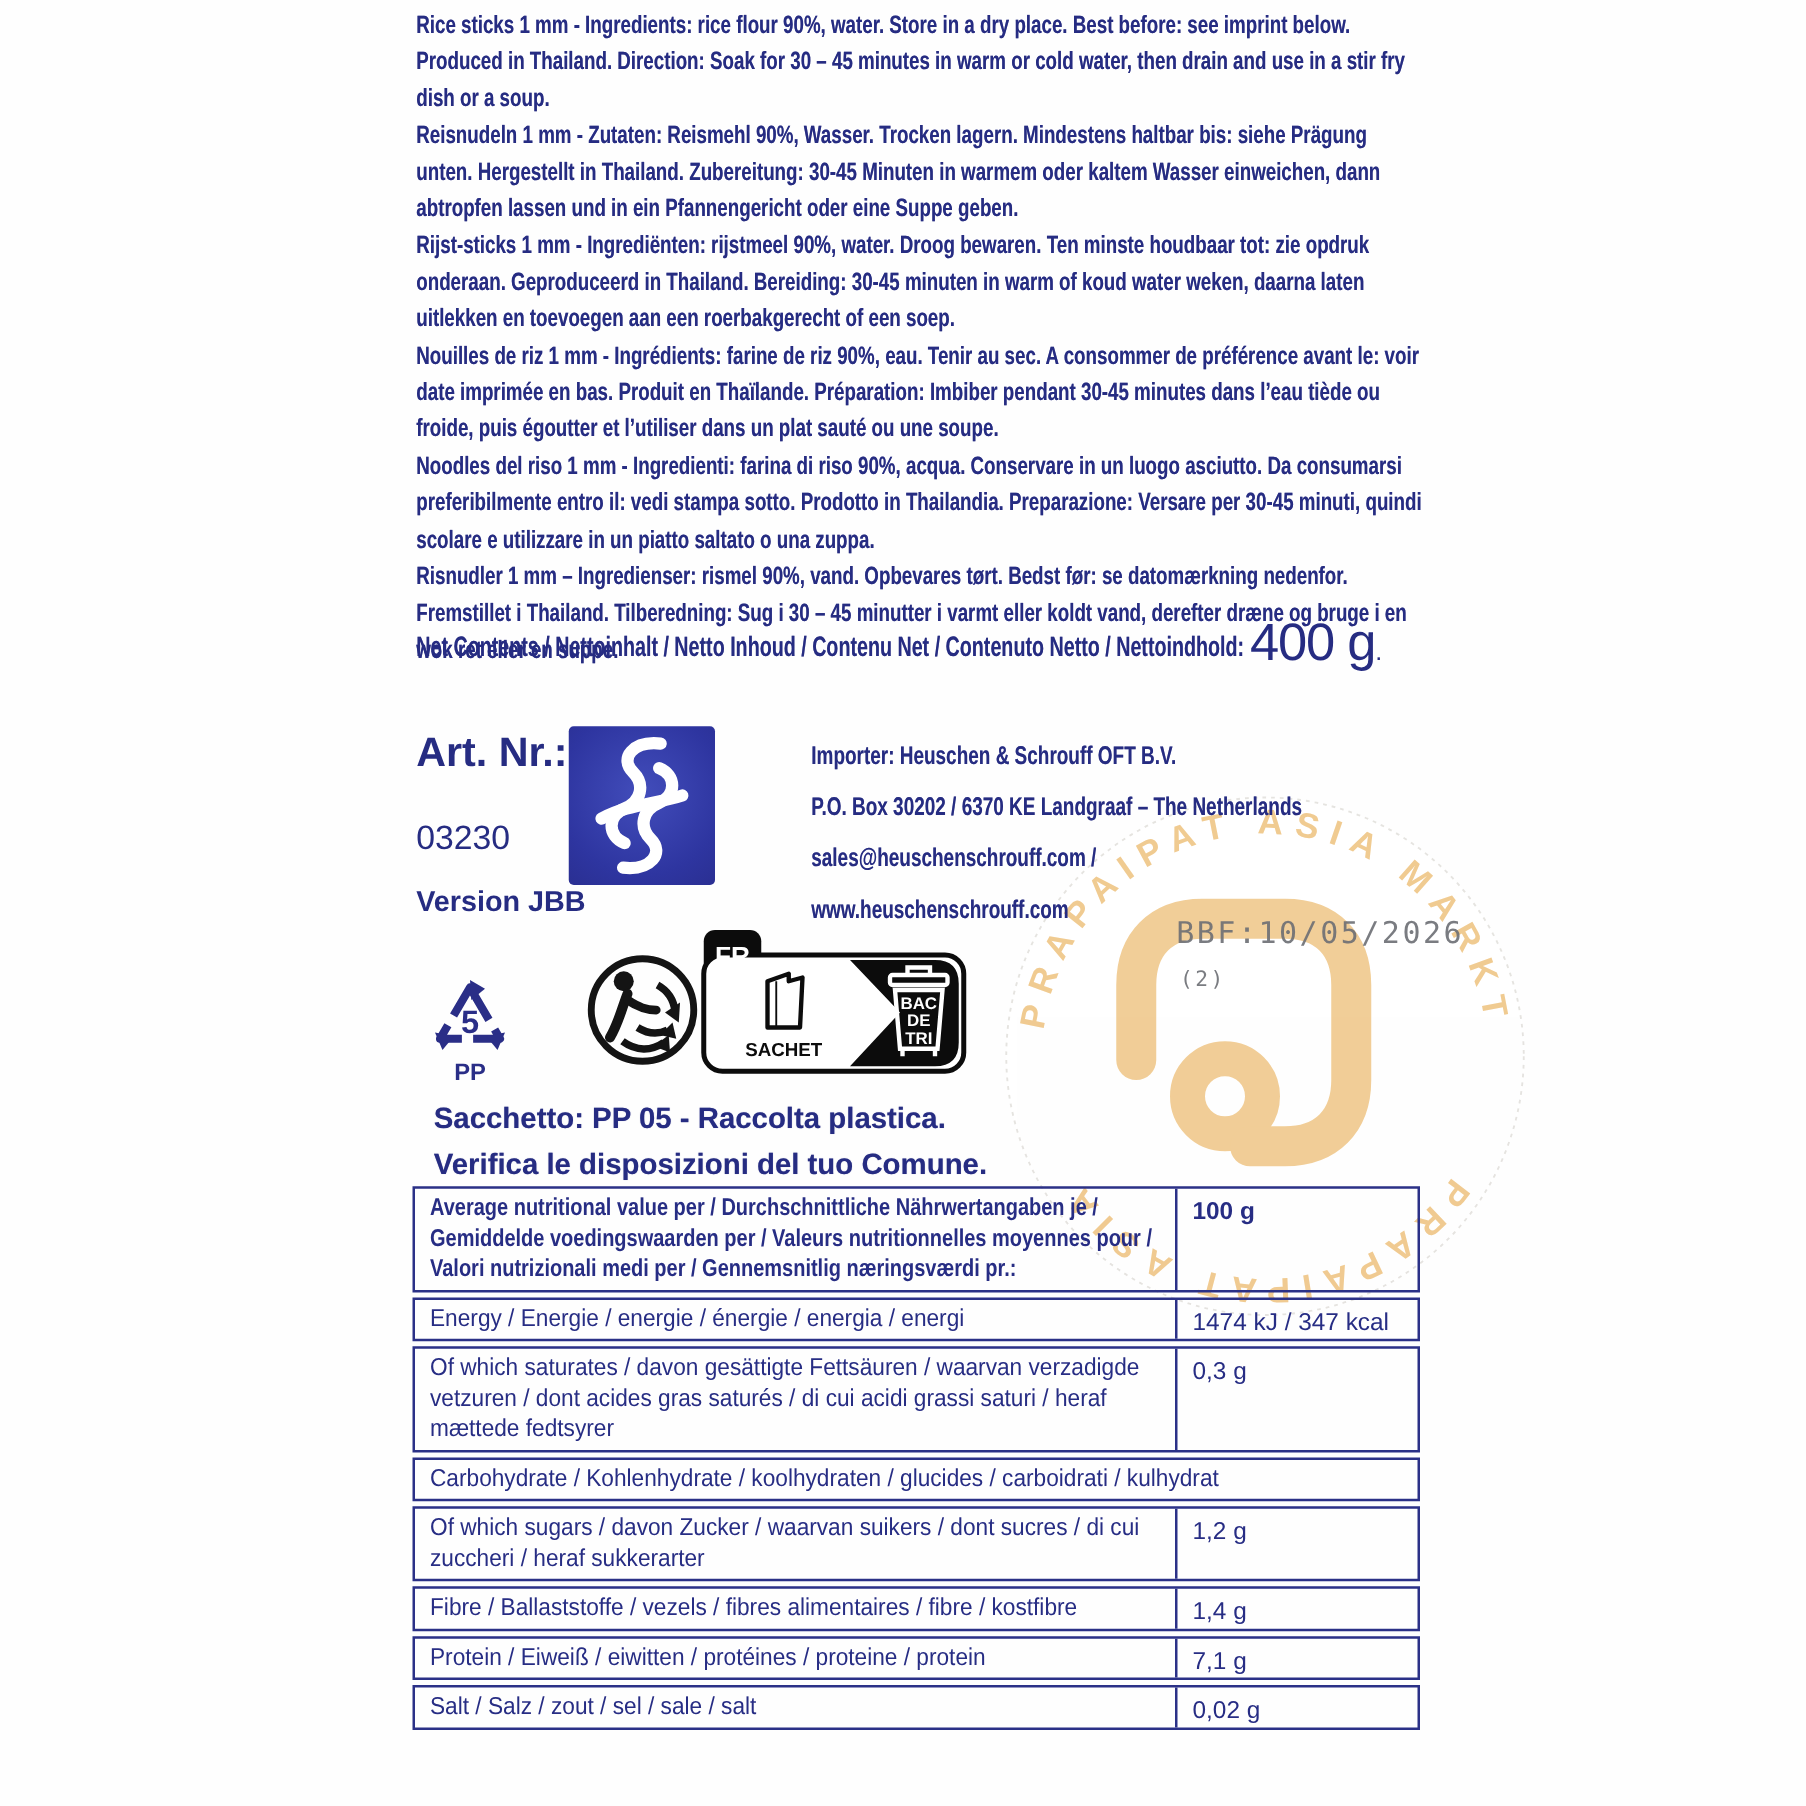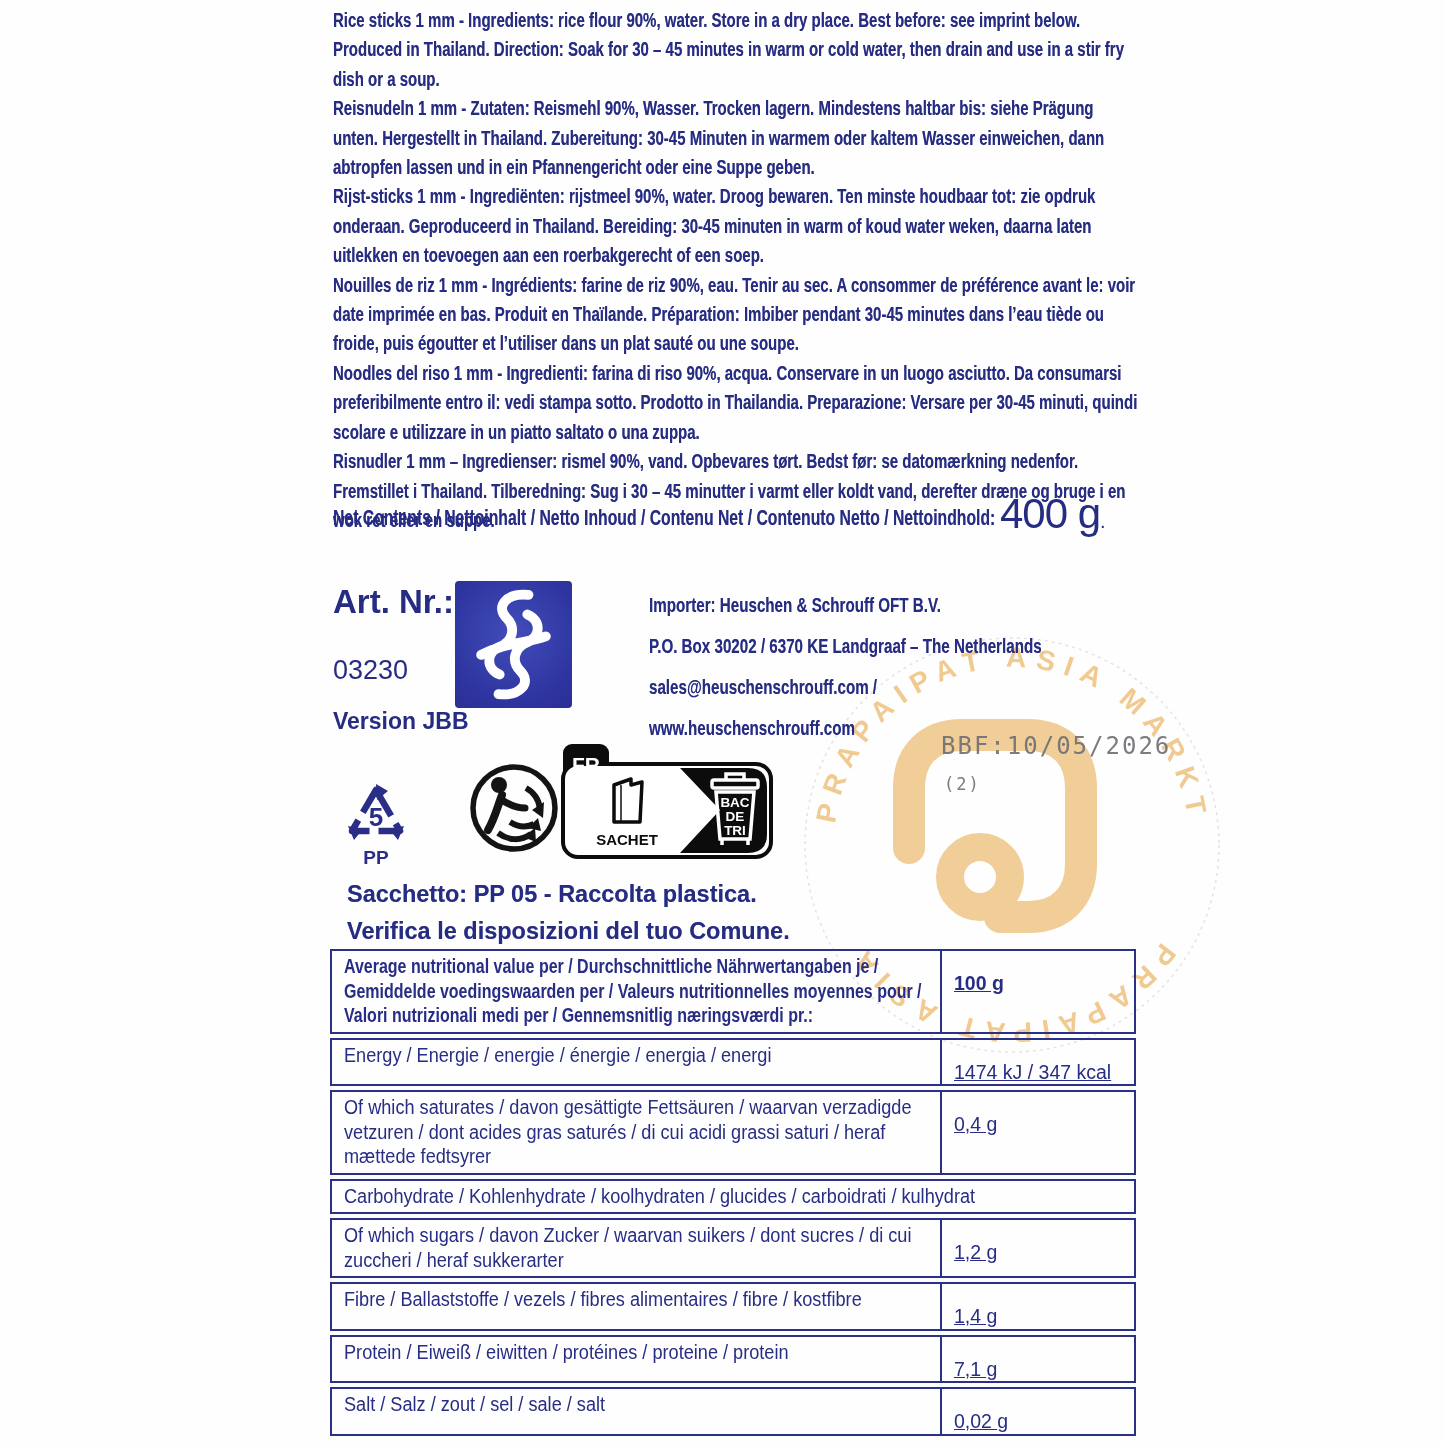--- a/index.html
+++ b/index.html
@@ -52,21 +52,21 @@
   
   .sacchetto{left:347px;top:876px;font-size:23.5px;font-weight:bold;line-height:36.5px;
     text-shadow:0 0 .6px rgba(38,44,130,.5);}
   
   .ntable{left:330px;top:949px;width:806px;display:flex;flex-direction:column;gap:4px;
     font-size:19.5px;color:#272d84;}
   .trow{border:2.5px solid #2b3187;display:flex;align-items:stretch;background:transparent;}
   .tlabel{flex:1;padding:3px 0 4px 12px;overflow:hidden;}
   .tin{transform:scaleX(.93);transform-origin:0 0;width:107.5%;line-height:24.5px;}
   .thead .tin{transform:scaleX(.82);width:122%;font-weight:bold;}
-  .tval{width:176px;border-left:2.5px solid #2b3187;padding:20px 4px 0 12px;line-height:24.5px;text-decoration:underline;}
+  .tval{width:176px;border-left:2.5px solid #2b3187;padding:6px 4px 0 12px;line-height:24.5px;}
   .thead .tval{font-weight:bold;}
   
   .wm{left:797px;top:630px;width:430px;height:430px;z-index:0;}
   svg text{font-family:"Liberation Sans",sans-serif;}
 </style>
 </head>
 <body>
 
 <div class="abs wm">
   <svg width="430" height="430" viewBox="0 0 430 430">
@@ -200,21 +200,21 @@
   <div class="trow">
     <div class="tlabel">
         <div class="tin">Energy / Energie / energie / énergie / energia / energi</div>
       </div>
     <div class="tval">1474 kJ / 347 kcal</div>
   </div>
   <div class="trow">
     <div class="tlabel">
         <div class="tin">Of which saturates / davon gesättigte Fettsäuren / waarvan verzadigde vetzuren / dont acides gras saturés / di cui acidi grassi saturi / heraf mættede fedtsyrer</div>
       </div>
-    <div class="tval">0,4 g</div>
+    <div class="tval">0,3 g</div>
   </div>
   <div class="trow">
     <div class="tlabel">
         <div class="tin">Carbohydrate / Kohlenhydrate / koolhydraten / glucides / carboidrati / kulhydrat</div>
       </div>
   </div>
   <div class="trow">
     <div class="tlabel">
         <div class="tin">Of which sugars / davon Zucker / waarvan suikers / dont sucres / di cui zuccheri / heraf sukkerarter</div>
       </div>

